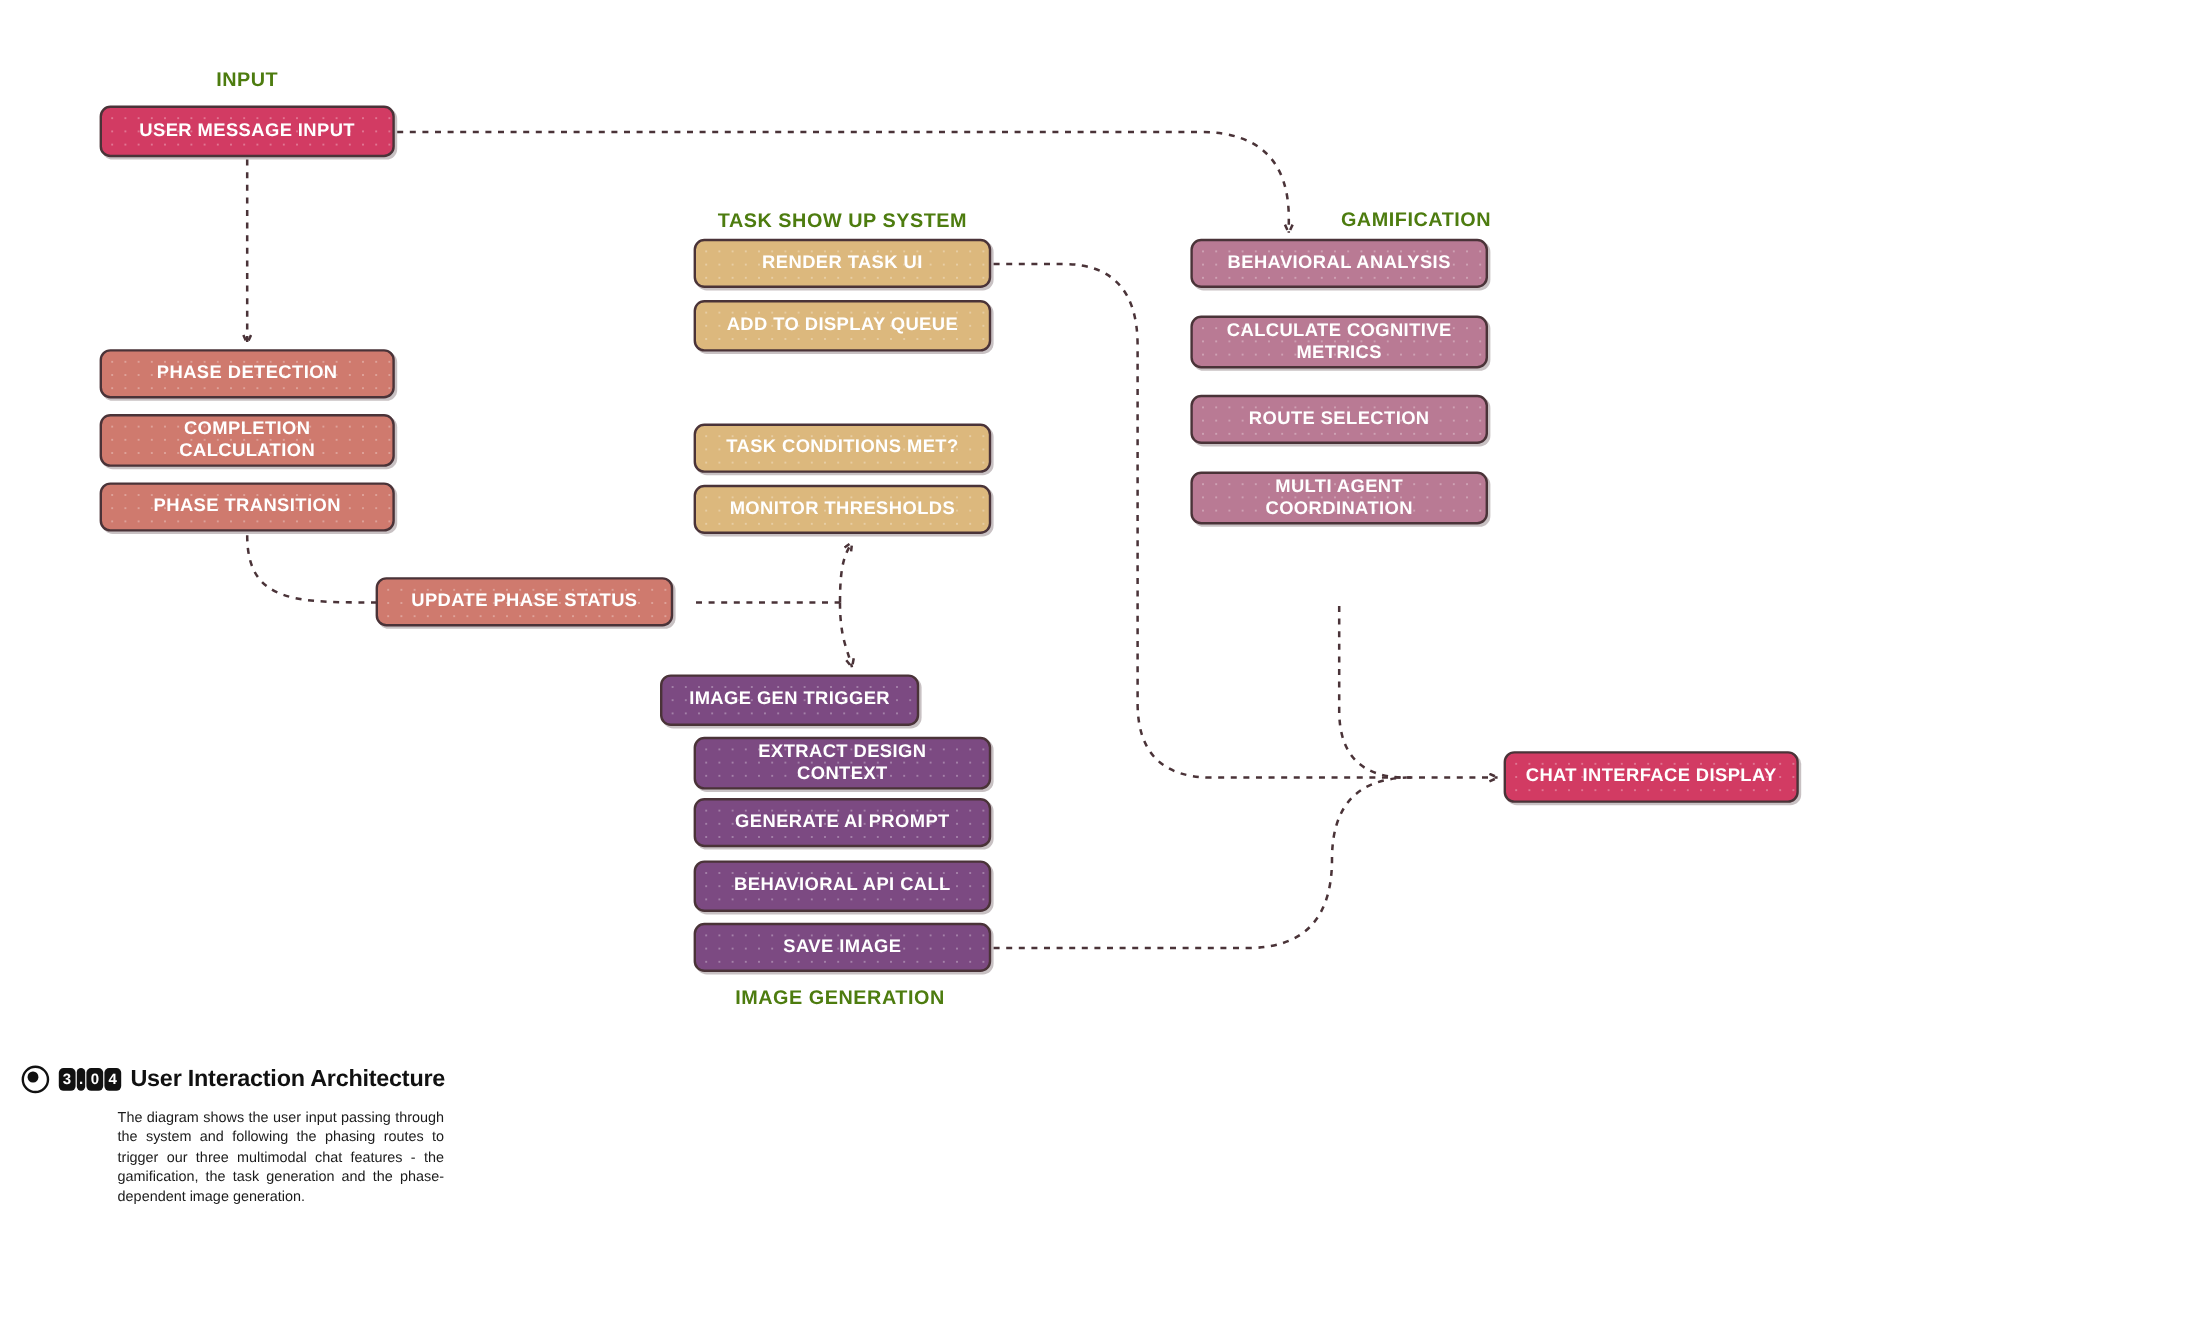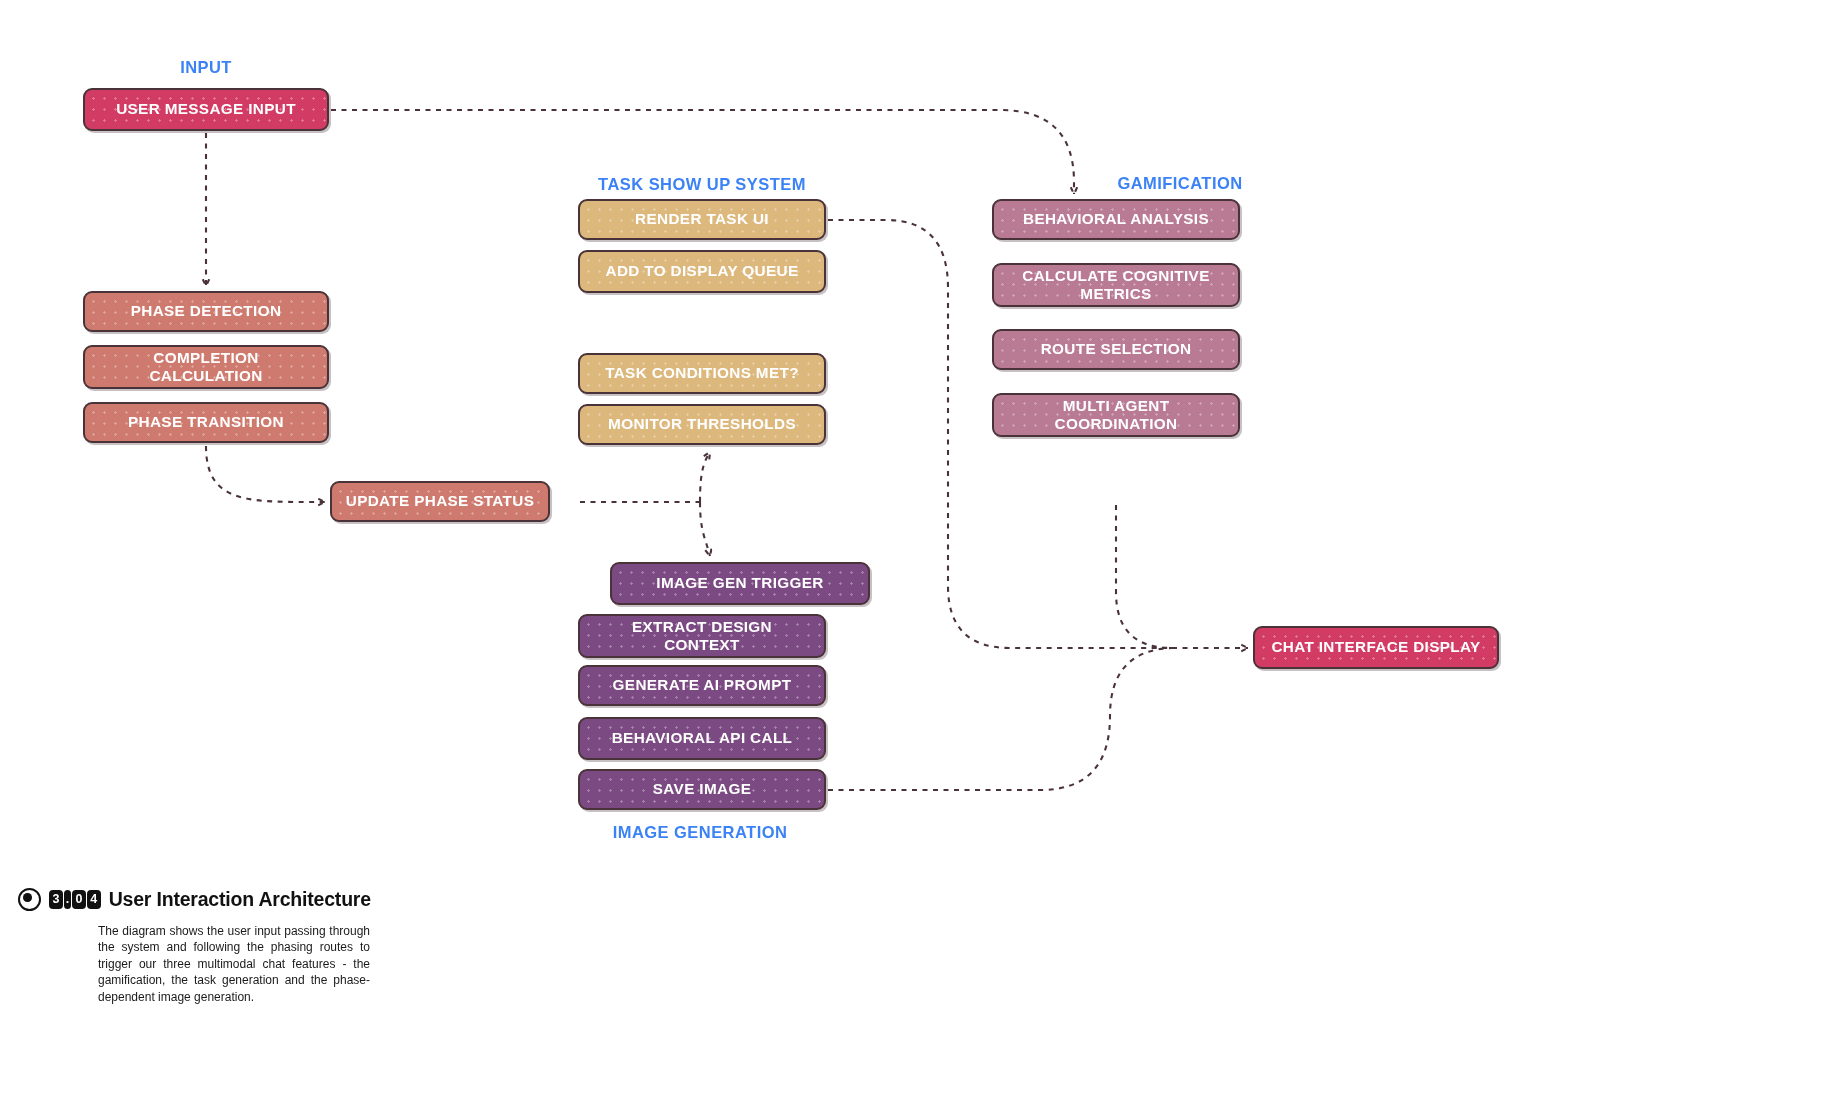--- a/index.html
+++ b/index.html
@@ -31,21 +31,21 @@
     fill: none;
     stroke: #4a3338;
     stroke-width: 2.1;
     stroke-dasharray: 5 5.5;
     stroke-linecap: butt;
   }
 
   
   .group-label {
     position: absolute;
-    color: #3b82f6;
+    color: #4d7c0f;
     font-size: 16.5px;
     font-weight: 600;
     letter-spacing: 0.45px;
     text-align: center;
     white-space: nowrap;
     transform: translateX(-50%);
   }
 
   
   .node {
@@ -185,21 +185,21 @@
 
   <div class="node c-phase" style="left:83px; top:291px; width:246px; height:41px;">
     <span>PHASE DETECTION</span>
   </div>
   <div class="node c-phase" style="left:83px; top:402px; width:246px; height:41px;">
     <span>PHASE TRANSITION</span>
   </div>
   <div class="node c-phase" style="left:83px; top:345px; width:246px; height:44px;">
     <span>COMPLETION<br>CALCULATION</span>
   </div>
-  <div class="node c-phase" style="left:330px; top:481px; width:220px; height:41px;align-items:center;">
+  <div class="node c-phase" style="left:313px; top:481px; width:248px; height:41px;align-items:center;">
     <span>UPDATE PHASE STATUS</span>
   </div>
 
   <div class="node c-task" style="left:578px; top:199px; width:248px; height:41px;">
     <span>RENDER TASK UI</span>
   </div>
   <div class="node c-task" style="left:578px; top:250px; width:248px; height:43px;">
     <span>ADD TO DISPLAY QUEUE</span>
   </div>
   <div class="node c-task" style="left:578px; top:353px; width:248px; height:41px;">
@@ -215,21 +215,21 @@
   <div class="node c-gam" style="left:992px; top:263px; width:248px; height:44px;">
     <span>CALCULATE COGNITIVE<br>METRICS</span>
   </div>
   <div class="node c-gam" style="left:992px; top:329px; width:248px; height:41px;">
     <span>ROUTE SELECTION</span>
   </div>
   <div class="node c-gam" style="left:992px; top:393px; width:248px; height:44px;">
     <span>MULTI AGENT<br>COORDINATION</span>
   </div>
 
-  <div class="node c-image" style="left:610px; top:562px; width:260px; height:43px;">
+  <div class="node c-image" style="left:550px; top:562px; width:216px; height:43px;">
     <span>IMAGE GEN TRIGGER</span>
   </div>
   <div class="node c-image" style="left:578px; top:614px; width:248px; height:44px;">
     <span>EXTRACT DESIGN<br>CONTEXT</span>
   </div>
   <div class="node c-image" style="left:578px; top:665px; width:248px; height:41px;">
     <span>GENERATE AI PROMPT</span>
   </div>
   <div class="node c-image" style="left:578px; top:717px; width:248px; height:43px;">
     <span>BEHAVIORAL API CALL</span>

